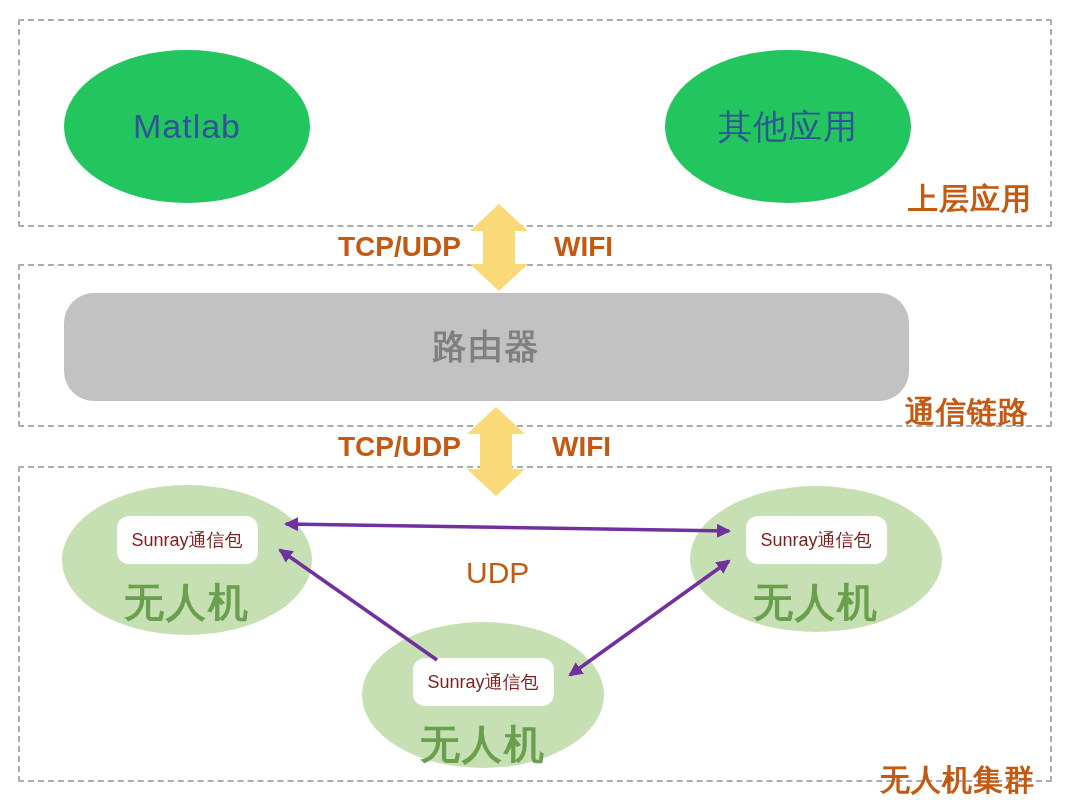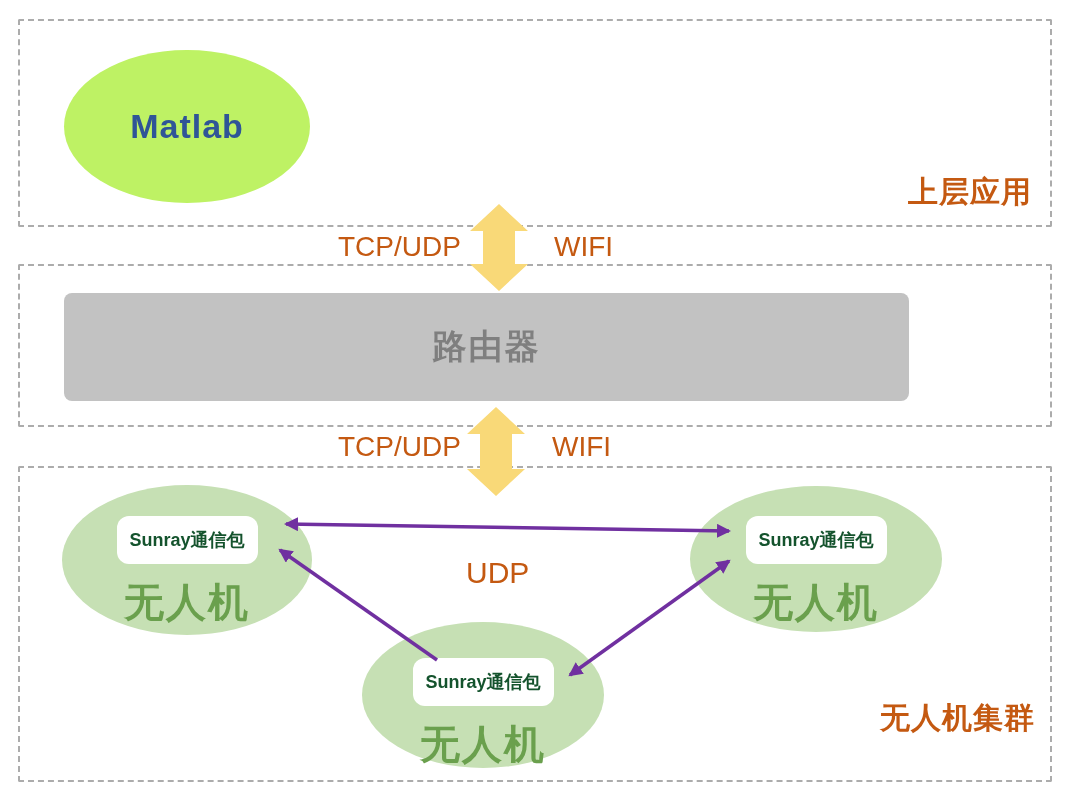--- a/index.html
+++ b/index.html
@@ -17,64 +17,64 @@
     border-radius: 2px;
     box-sizing: border-box;
     background: transparent;
   }
   .box-upper  { left: 18px;  top: 19px;  width: 1034px; height: 208px; }
   .box-link   { left: 18px;  top: 264px; width: 1034px; height: 163px; }
   .box-swarm  { left: 18px;  top: 466px; width: 1034px; height: 316px; }
 
   .app-ellipse {
     position: absolute;
-    background: #bef264;
+    background: #22c55e;
     border-radius: 50%;
     display: flex;
     align-items: center;
     justify-content: center;
     color: #2F5597;
-    font-weight: bold;
+    font-weight: normal;
     font-size: 34px;
     letter-spacing: 1px;
   }
   .app-1 { left: 64px;  top: 50px; width: 246px; height: 153px; }
   .app-2 { left: 371px; top: 50px; width: 252px; height: 152px; }
   .app-3 { left: 665px; top: 50px; width: 246px; height: 153px; }
 
   .router-bar {
     position: absolute;
     left: 64px; top: 293px; width: 845px; height: 108px;
     background: #C2C2C2;
-    border-radius: 8px;
+    border-radius: 30px;
     display: flex;
     align-items: center;
     justify-content: center;
     color: #7F7F7F;
     font-weight: bold;
     font-size: 34px;
     letter-spacing: 2px;
   }
 
   .section-tag {
     position: absolute;
     color: #C45911;
     font-weight: bold;
     font-size: 30px;
     letter-spacing: 1px;
     white-space: nowrap;
   }
-  .tag-upper { left: 908px; top: 172px; }
+  .tag-upper { left: 908px; top: 179px; }
   .tag-link  { left: 905px; top: 392px; }
-  .tag-swarm { left: 880px; top: 698px; }
+  .tag-swarm { left: 880px; top: 760px; }
 
   .conn-label {
     position: absolute;
     color: #C45911;
-    font-weight: normal;
+    font-weight: bold;
     font-size: 28px;
     white-space: nowrap;
   }
   .tcp-1  { left: 338px; top: 231px; }
   .wifi-1 { left: 554px; top: 231px; }
   .tcp-2  { left: 338px; top: 431px; }
   .wifi-2 { left: 552px; top: 431px; }
   .udp-label {
     position: absolute;
     left: 466px; top: 556px;
@@ -97,22 +97,22 @@
   .drone-bottom { left: 362px; top: 622px; width: 242px; height: 146px; padding-top: 36px; }
 
   .pkg-box {
     background: #ffffff;
     border-radius: 12px;
     width: 141px;
     height: 48px;
     display: flex;
     align-items: center;
     justify-content: center;
-    color: #14532d;
-    font-weight: bold;
+    color: #7f1d1d;
+    font-weight: normal;
     font-size: 18px;
     white-space: nowrap;
     flex: 0 0 auto;
   }
   .drone-name {
     margin-top: 17px;
     color: #6AA04D;
     font-weight: bold;
     font-size: 40px;
     line-height: 42px;
@@ -131,26 +131,30 @@
 
 <div class="canvas">
 
   <div class="dashed-box box-upper"></div>
   <div class="dashed-box box-link"></div>
   <div class="dashed-box box-swarm"></div>
 
   <div class="app-ellipse app-1">
     <span>Matlab</span>
   </div>
+  <div class="app-ellipse app-3">
+    <span>其他应用</span>
+  </div>
 
   <div class="router-bar">
     <span>路由器</span>
   </div>
 
   <div class="section-tag tag-upper">上层应用</div>
+  <div class="section-tag tag-link">通信链路</div>
   <div class="section-tag tag-swarm">无人机集群</div>
 
   <div class="conn-label tcp-1">TCP/UDP</div>
   <div class="conn-label wifi-1">WIFI</div>
   <div class="conn-label tcp-2">TCP/UDP</div>
   <div class="conn-label wifi-2">WIFI</div>
   <div class="udp-label">UDP</div>
 
   <div class="drone-ellipse drone-left">
     <div class="pkg-box">

